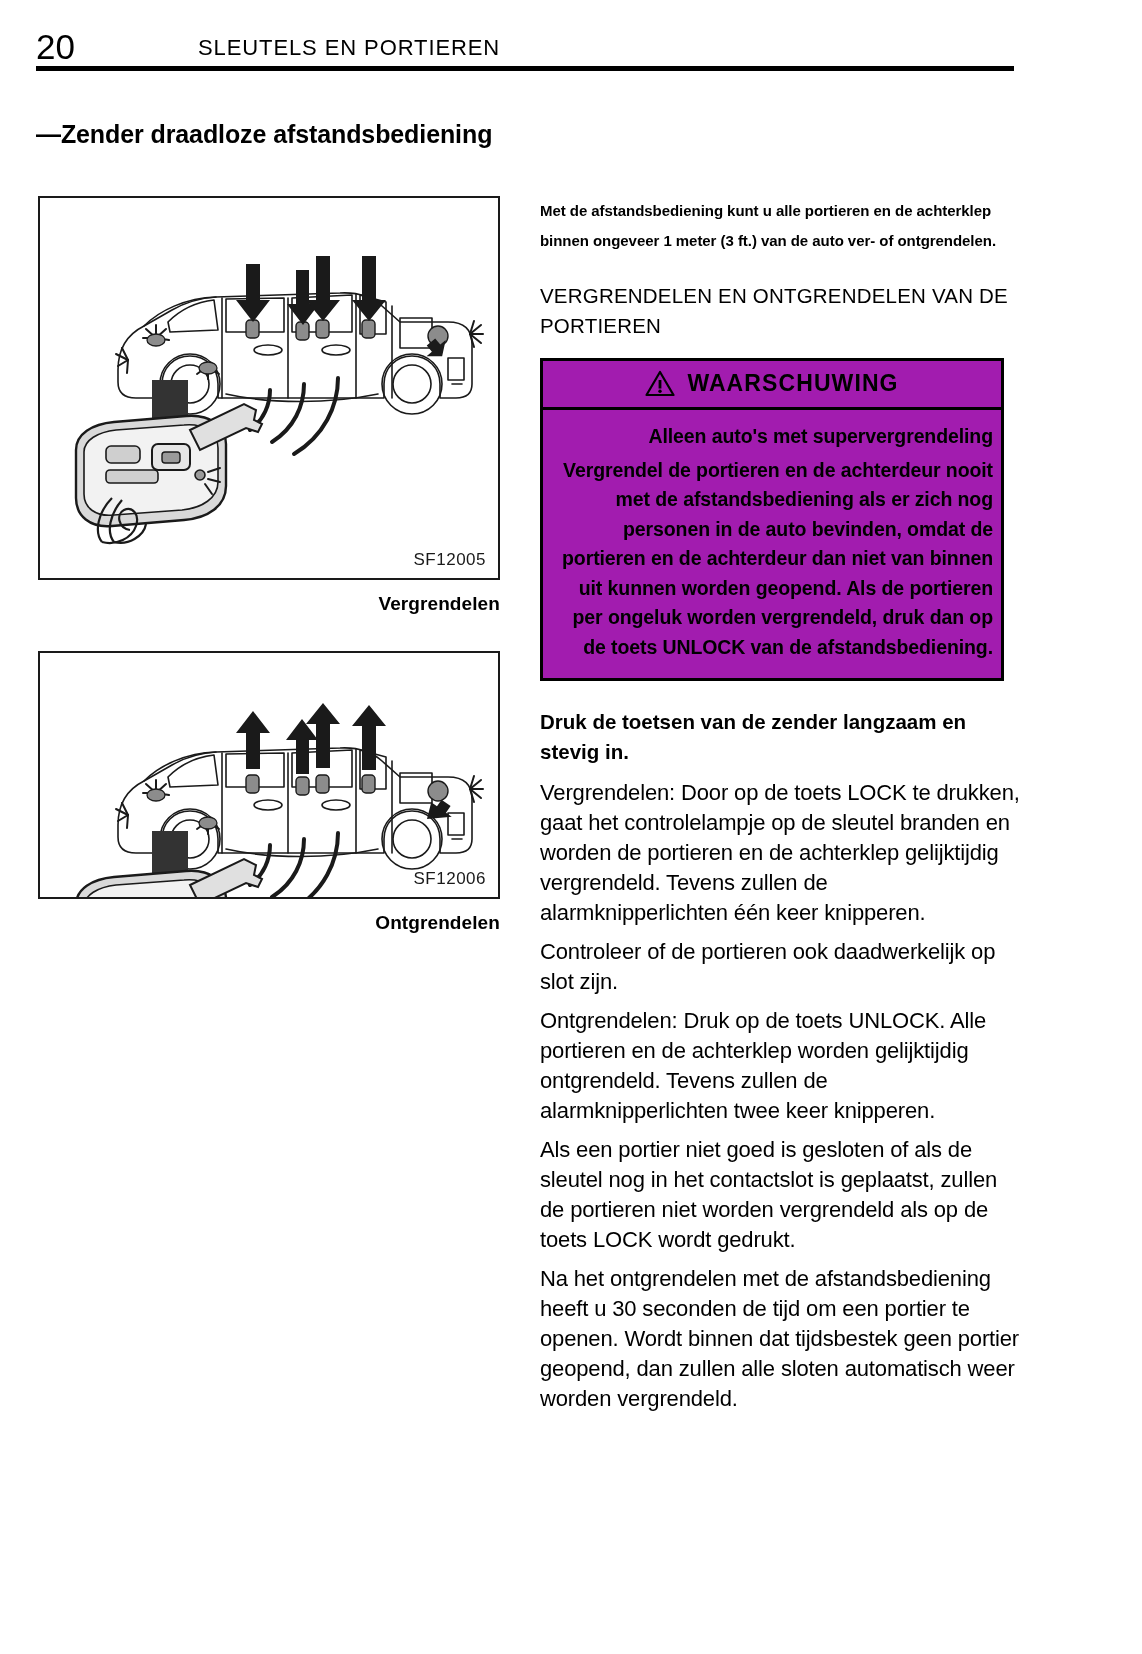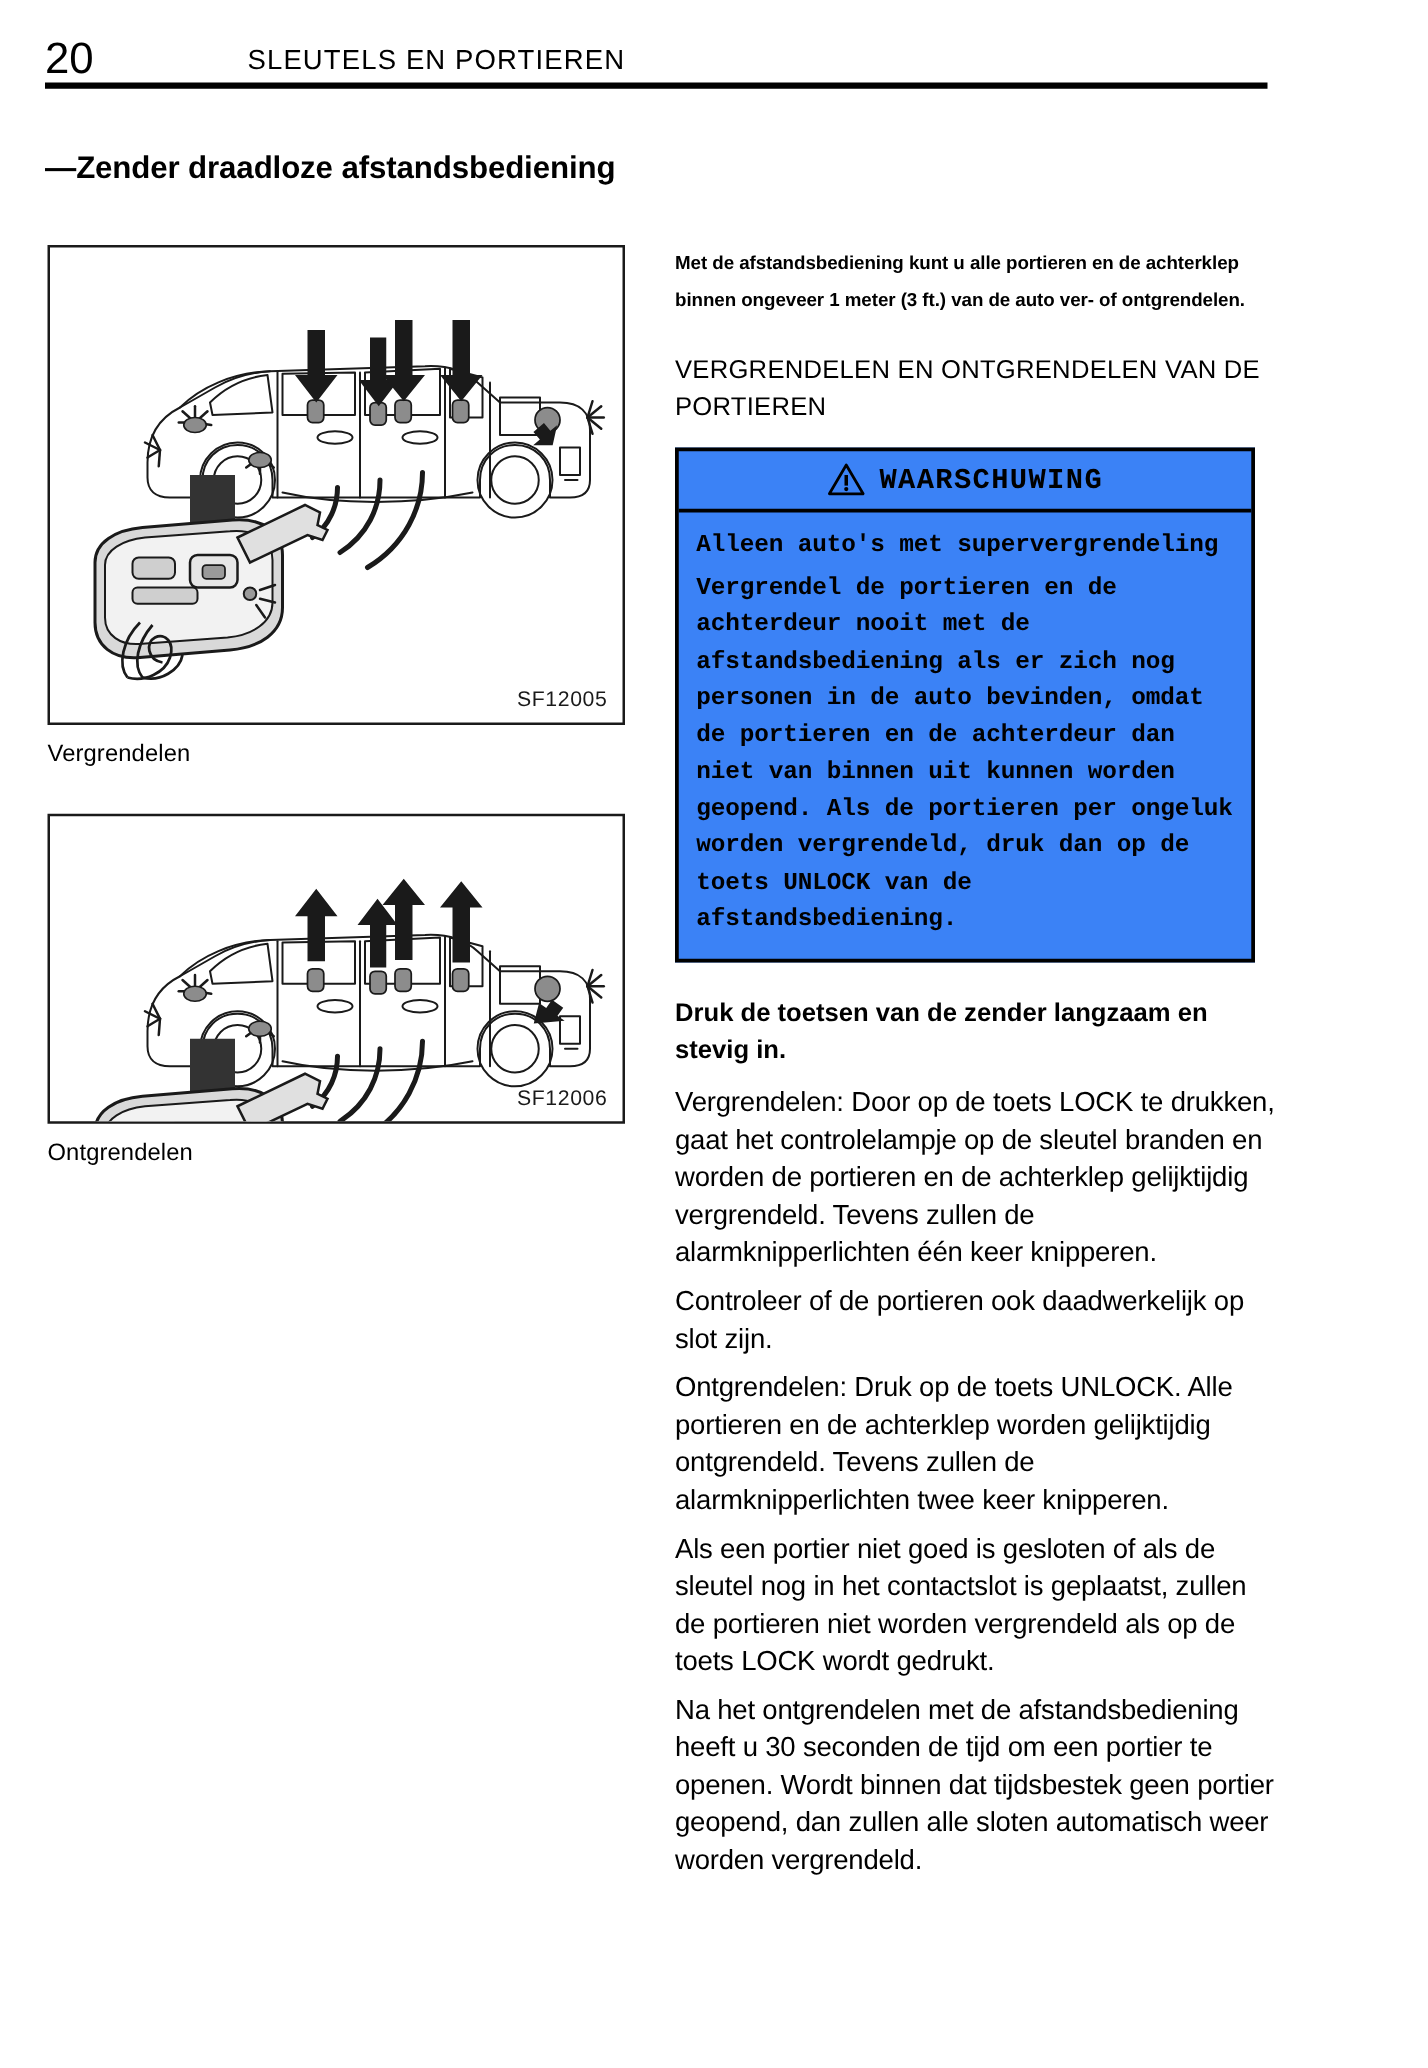--- a/index.html
+++ b/index.html
@@ -91,22 +91,23 @@
     position: absolute;
     right: 12px;
     bottom: 8px;
     font-size: 17px;
     letter-spacing: 0.5px;
     color: #1a1a1a;
   }
   .figure-caption {
     margin-top: 13px;
     font-size: 19px;
-    font-weight: normal;
+    font-weight: bold;
     letter-spacing: 0.1px;
+    text-align: right;
   }
   .fig-gap { height: 36px; }
 
   
   .right-col {
     position: absolute;
     left: 540px;
     top: 196px;
     width: 480px;
   }
@@ -135,41 +136,41 @@
     font-size: 20.5px;
     font-weight: bold;
     line-height: 29.5px;
     margin: 0 0 12px 0;
   }
 
   
   .warning-box {
     border: 3px solid #000;
     margin: 0 16px 26px 0;
-    background: #3b82f6;
+    background: #a21caf;
     box-sizing: border-box;
-    font-family: Liberation Mono, monospace;
   }
   .warning-head {
     border-bottom: 3px solid #000;
     text-align: center;
     padding: 9px 0 10px 0;
     display: flex;
     align-items: center;
     justify-content: center;
     gap: 12px;
   }
   .warning-head .wtitle {
     font-size: 23px;
     font-weight: bold;
     letter-spacing: 1.1px;
   }
   .warn-tri { display: block; }
   .warning-body {
     padding: 12px 8px 16px 14px;
+    text-align: right;
   }
   .warning-body p {
     margin: 0;
     font-size: 19.5px;
     font-weight: bold;
     line-height: 29.5px;
     letter-spacing: -0.1px;
   }
   .warning-body p.first { margin-bottom: 4px; }
 

